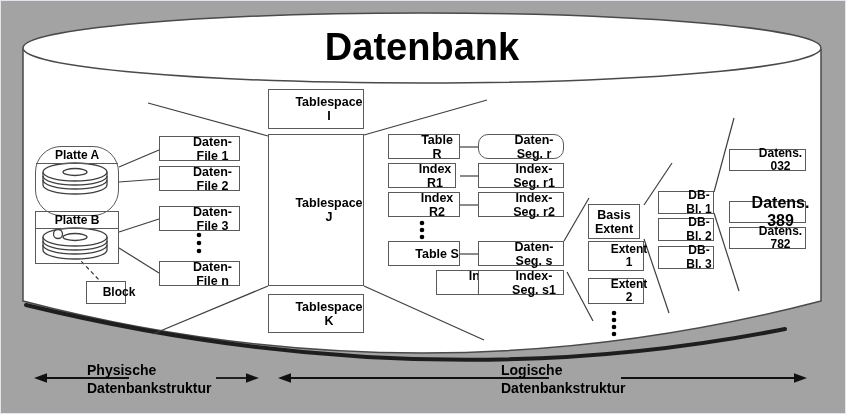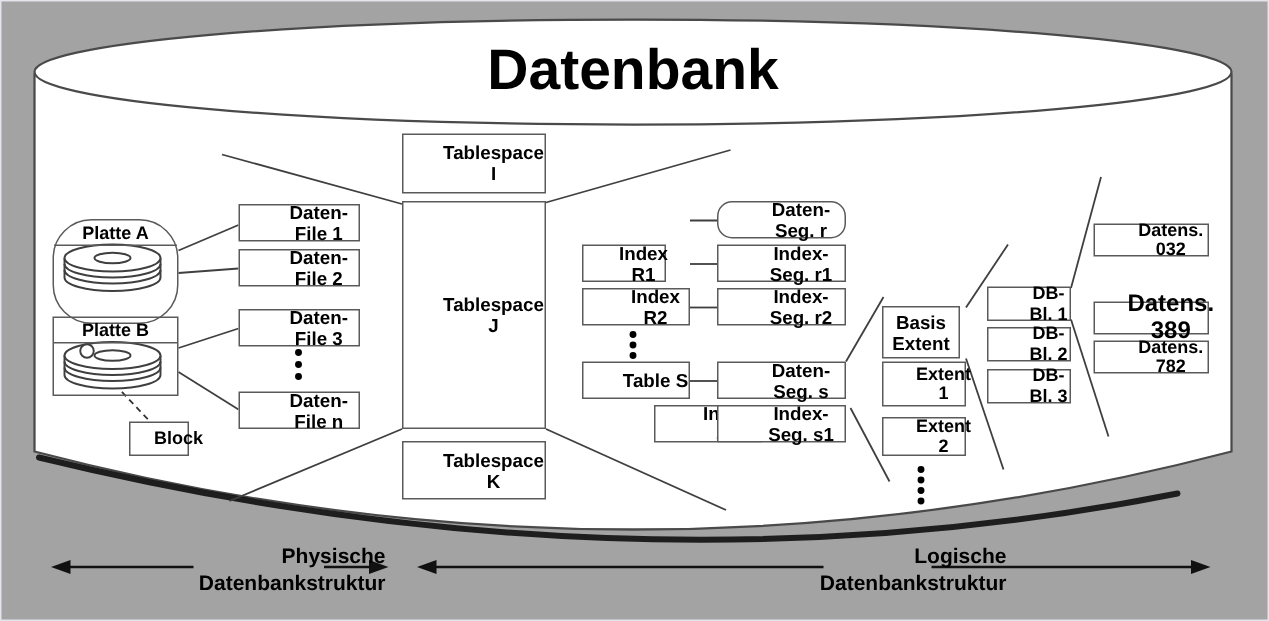--- a/index.html
+++ b/index.html
@@ -19,21 +19,21 @@
     font-size:38px;font-weight:bold;text-align:center;letter-spacing:0px;
     display:flex;align-items:center;justify-content:center;
   }
   .disk-box{border:1.5px solid #5a5a5a;background:transparent;}
   .disk-head{
     height:16px;border-bottom:1.5px solid #5a5a5a;
     display:flex;align-items:center;justify-content:center;
     font-weight:bold;font-size:12px;
   }
   .legend{
-    text-align:right;font-weight:bold;font-size:14px;line-height:1.28;
+    text-align:left;font-weight:bold;font-size:14px;line-height:1.28;
   }
   .legend span{display:block;}
 </style>
 </head>
 <body>
 
 <div class="stage">
 
   <svg width="846" height="414" viewBox="0 0 846 414">
 
@@ -127,21 +127,22 @@
 
   <div class="abs node" style="left:158px;top:135px;width:81px;height:25px;">Daten-File 1</div>
   <div class="abs node" style="left:158px;top:165px;width:81px;height:25px;">Daten-File 2</div>
   <div class="abs node" style="left:158px;top:205px;width:81px;height:25px;">Daten-File 3</div>
   <div class="abs node" style="left:158px;top:260px;width:81px;height:25px;">Daten-File n</div>
 
   <div class="abs node" style="left:267px;top:88px;width:96px;height:40px;">Tablespace I</div>
   <div class="abs node" style="left:267px;top:133px;width:96px;height:152px;">Tablespace J</div>
   <div class="abs node" style="left:267px;top:293px;width:96px;height:39px;">Tablespace K</div>
 
-  <div class="abs node" style="left:387px;top:162px;width:56px;height:25px;">Index R1</div>
+  <div class="abs node" style="left:387px;top:133px;width:72px;height:25px;">Table R</div>
+  <div class="abs node" style="left:387px;top:162px;width:68px;height:25px;">Index R1</div>
   <div class="abs node" style="left:387px;top:191px;width:72px;height:25px;">Index R2</div>
   <div class="abs node" style="left:387px;top:240px;width:72px;height:25px;">Table S</div>
   <div class="abs node" style="left:387px;top:269px;width:72px;height:25px;margin-left:48px;">Index S1</div>
 
   <div class="abs node" style="left:477px;top:133px;width:86px;height:25px;border-radius:10px;">Daten-Seg. r</div>
   <div class="abs node" style="left:477px;top:162px;width:86px;height:25px;">Index-Seg. r1</div>
   <div class="abs node" style="left:477px;top:191px;width:86px;height:25px;">Index-Seg. r2</div>
   <div class="abs node" style="left:477px;top:240px;width:86px;height:25px;">Daten-Seg. s</div>
   <div class="abs node" style="left:477px;top:269px;width:86px;height:25px;">Index-Seg. s1</div>
 

